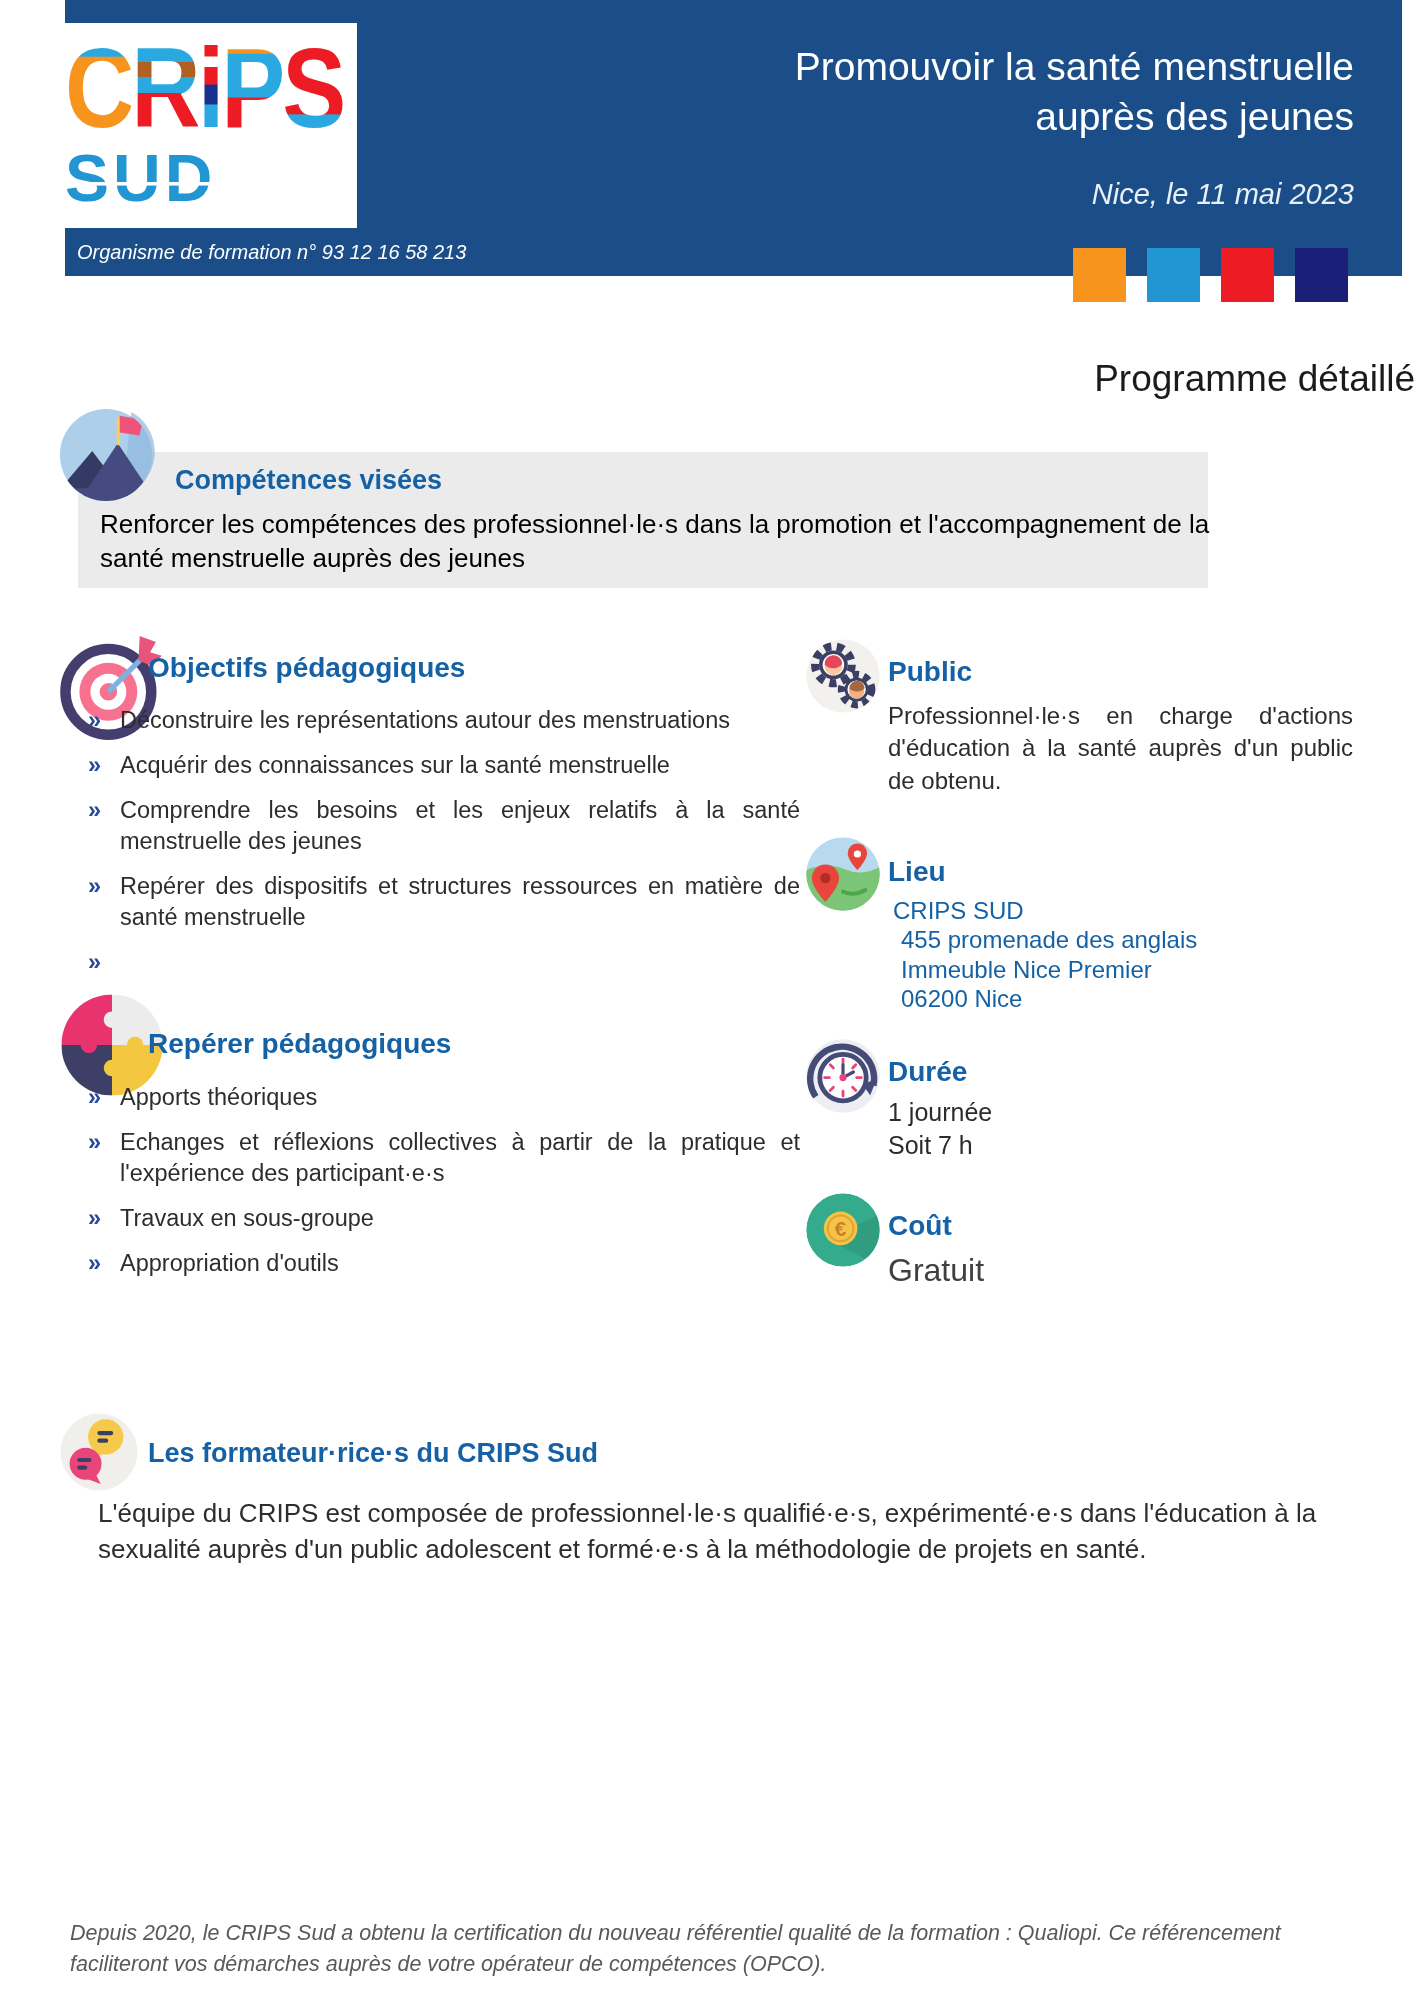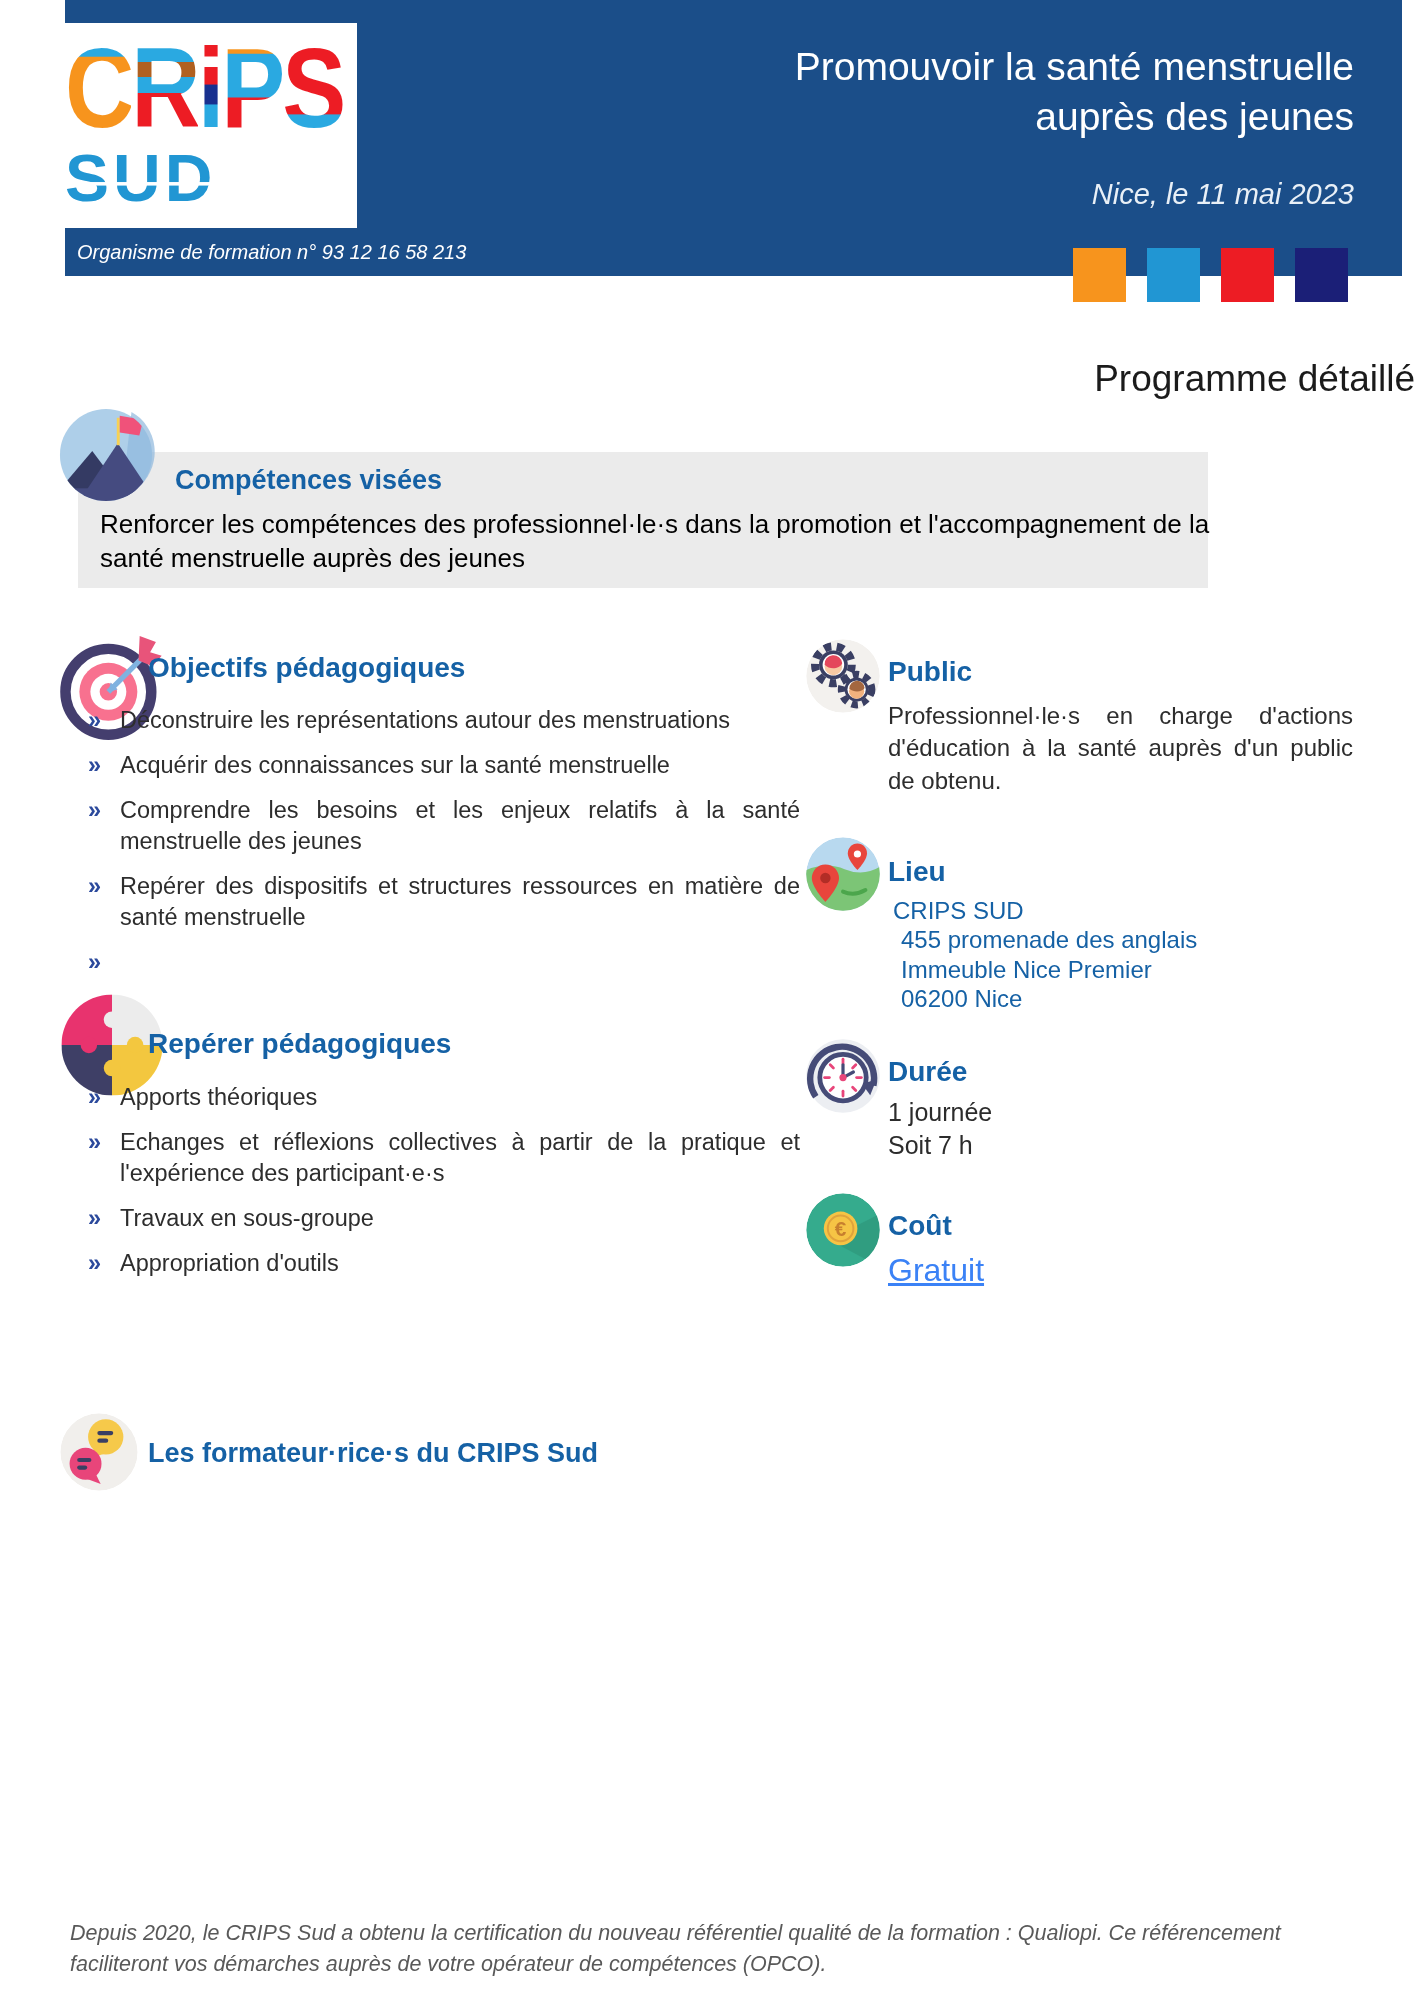--- a/index.html
+++ b/index.html
@@ -38,21 +38,21 @@
   .blist{position:absolute;display:flex;flex-direction:column;gap:14px;}
   .bitem{display:flex;align-items:flex-start;}
   .bullet{width:32px;flex:0 0 32px;color:#2c4a9c;font-size:23.5px;font-weight:600;line-height:1.32;}
   .btxt{width:680px;font-size:23.5px;line-height:1.32;color:#2d2d2d;text-align:justify;}
   
   .public-body{position:absolute;left:888px;top:700px;width:465px;font-size:24px;line-height:1.35;
                text-align:justify;color:#2d2d2d;}
   .address{position:absolute;left:893px;top:896px;font-size:24px;font-weight:400;color:#1561a5;line-height:1.22;}
   .address div:not(:first-child){margin-left:8px;}
   .duree-body{position:absolute;left:888px;top:1096px;font-size:25px;line-height:1.3;color:#2c2c2c;}
-  .cout-body{position:absolute;left:888px;top:1252px;font-size:32px;color:#3b82f6;text-decoration:underline;}
+  .cout-body{position:absolute;left:888px;top:1252px;font-size:32px;color:#404040;}
   
   .form-body{position:absolute;left:98px;top:1496px;width:1252px;font-size:26px;line-height:1.38;color:#2d2d2d;}
   
   .footer{position:absolute;left:70px;top:1918px;width:1285px;font-size:21.5px;font-style:italic;
           color:#595959;line-height:1.42;}
 </style>
 </head>
 <body>
 
 <div class="page">
@@ -270,16 +270,17 @@
       <path d="M44 46 L38 58 L56 52 Z" fill="#f6c94a"></path>
       <rect x="48" y="25" width="19" height="5" rx="2.5" fill="#3a3f63"></rect>
       <rect x="48" y="34" width="13" height="5" rx="2.5" fill="#3a3f63"></rect>
       <circle cx="34" cy="64" r="19" fill="#e8457a"></circle>
       <path d="M46 76 L52 88 L36 82 Z" fill="#e8457a"></path>
       <rect x="24" y="57" width="17" height="5" rx="2.5" fill="#3a3f63"></rect>
       <rect x="24" y="66" width="12" height="5" rx="2.5" fill="#3a3f63"></rect>
     </g>
   </svg>
   <div class="sec-head" style="left:148px;top:1438px;font-size:27px">Les formateur·rice·s du CRIPS Sud</div>
+  <div class="form-body">L'équipe du CRIPS est composée de professionnel·le·s qualifié·e·s, expérimenté·e·s dans l'éducation à la sexualité auprès d'un public adolescent et formé·e·s à la méthodologie de projets en santé.</div>
 
   <div class="footer">Depuis 2020, le CRIPS Sud a obtenu la certification du nouveau référentiel qualité de la formation : Qualiopi. Ce référencement faciliteront vos démarches auprès de votre opérateur de compétences (OPCO).</div>
 
 </div>
 
 </body></html>

